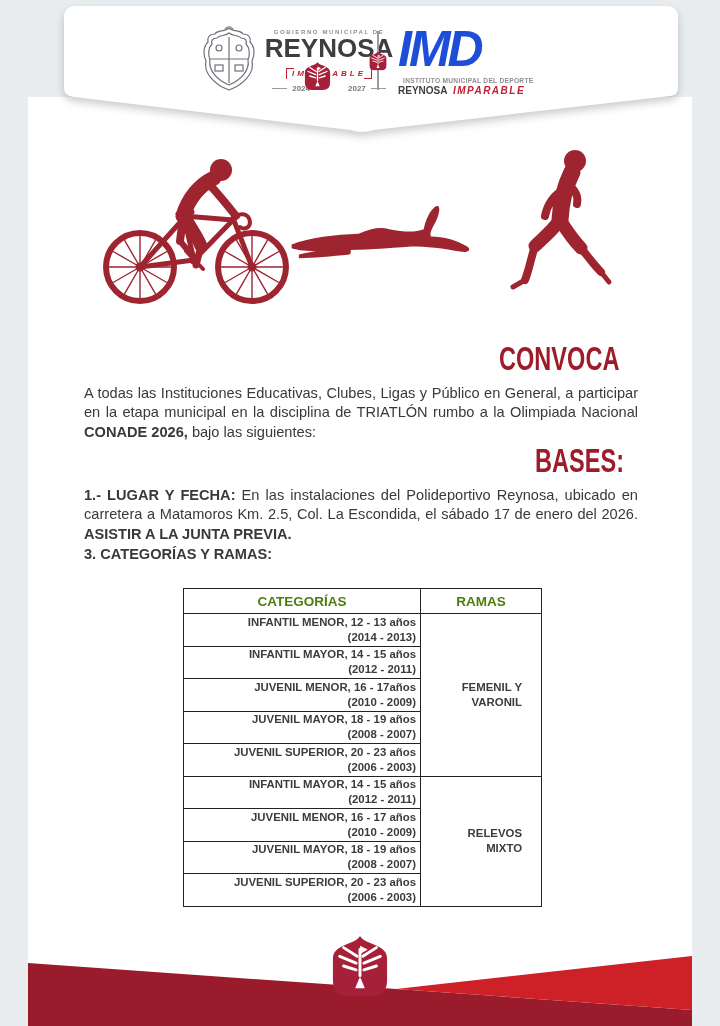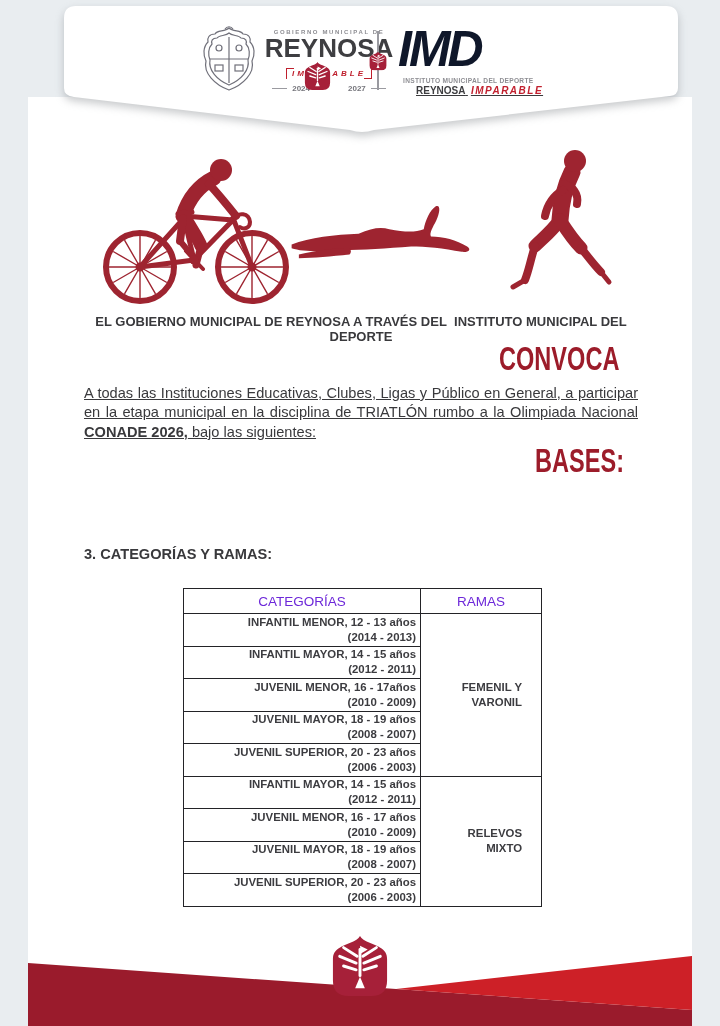--- a/index.html
+++ b/index.html
@@ -17,39 +17,39 @@
     font-style:italic;color:#bf1f2d;letter-spacing:3px;
     border-left:1px solid #bf1f2d;border-right:1px solid #bf1f2d;position:relative;}
   .gob-imparable::before,.gob-imparable::after{content:"";position:absolute;width:7px;height:1px;background:#bf1f2d;}
   .gob-imparable::before{left:0;top:0;} .gob-imparable::after{right:0;bottom:0;}
   .years-row{display:flex;justify-content:center;align-items:center;gap:5px;margin-top:4px;
     font-size:8px;font-weight:bold;color:#76767c;}
   .dash{width:15px;height:1px;background:#9a9aa0;}
   .years-gap{width:28px;}
   .divider{left:377px;top:31px;width:2px;height:59px;background:#9a9aa0;}
   .imd-block{left:398px;top:24px;width:180px;}
-  .imd-word{font-size:50px;font-weight:bold;font-style:italic;color:#0f172a;letter-spacing:-3px;line-height:1.02;}
+  .imd-word{font-size:50px;font-weight:bold;font-style:italic;color:#1d4ed8;letter-spacing:-3px;line-height:1.02;}
   .imd-sub{font-size:6.6px;letter-spacing:.3px;color:#8e8e93;font-weight:bold;margin:2px 0 1px 5px;}
-  .imd-row{margin-left:18px;font-size:10px;font-weight:bold;text-decoration:underline;}
+  .imd-row{margin-left:0;font-size:10px;font-weight:bold;}
   .imd-rey{color:#3e3e41;} .imd-imp{color:#c1202e;font-style:italic;letter-spacing:1.5px;margin-left:3px;}
 
   
   .line1{left:84px;top:314px;width:554px;text-align:center;font-size:13px;font-weight:bold;}
   .red-heading{left:84px;width:554px;text-align:right;color:#9c1c2a;}
   .red-heading span{display:inline-block;font-weight:bold;font-size:31px;transform:scale(.76,1.05);}
   .h-convoca{top:341px;} .h-bases{top:443px;}
   .para{left:84px;width:554px;font-size:14.6px;line-height:1.33;text-align:justify;}
-  .p1{top:384px;text-decoration:underline;} .p2{top:486px;}
+  .p1{top:384px;} .p2{top:486px;}
   .cat-title{left:84px;top:546px;font-size:14.6px;font-weight:bold;}
   .b{font-weight:bold;}
 
   
   .cat-table{left:183px;top:588px;border-collapse:collapse;}
   .cat-table th,.cat-table td{border:1.6px solid #232327;text-align:center;vertical-align:middle;padding:0 4px;}
-  .cat-table th{height:24px;font-size:13.5px;font-weight:normal;color:#6d28d9;}
+  .cat-table th{height:24px;font-size:13.5px;font-weight:bold;color:#4d7c0f;}
   .th-cat{width:228px;} .th-rama{width:112px;}
   .cat-table td{height:31.5px;font-size:11.4px;font-weight:bold;color:#3c3c40;line-height:1.3;text-align:right;}
   .rama-cell div{max-width:82px;margin:14px auto;}
 </style>
 </head>
 <body>
 
 <div class="canvas">
 
   <svg width="0" height="0" style="position:absolute" aria-hidden="true">
@@ -157,32 +157,32 @@
       <path stroke-width="13" d="M55 74 C46 86 38 92 30 100"></path>
       <path stroke-width="8" d="M30 100 C26 112 24 124 20 134"></path>
       <path stroke-width="5" d="M20 134 L8 141"></path>
       <path stroke-width="13" d="M55 74 C64 88 70 96 76 102"></path>
       <path stroke-width="8" d="M76 102 C84 112 90 120 96 126"></path>
       <path stroke-width="5" d="M96 126 L104 136"></path>
     </g>
     <circle cx="70" cy="15" r="11" fill="#9e2430"></circle>
   </svg>
 
-  <div class="abs line1">EL GOBIERNO MUNICIPAL DE REYNOSA A TRAVÉS DEL&nbsp; INSTITUTO MUNICIPAL DEL DEPORTE</div>
 
   <div class="abs red-heading h-convoca">
     <span>CONVOCA</span>
   </div>
 
   <div class="abs para p1"><span>A todas las Instituciones Educativas, Clubes, Ligas y Público en General, a participar en la etapa municipal en la disciplina de TRIATLÓN rumbo a la Olimpiada Nacional </span><span class="b">CONADE 2026,</span><span> bajo las siguientes:</span></div>
 
   <div class="abs red-heading h-bases">
     <span>BASES:</span>
   </div>
 
+  <div class="abs para p2"><span class="b">1.- LUGAR Y FECHA:</span><span> En las instalaciones del Polideportivo Reynosa, ubicado en carretera a Matamoros Km. 2.5, Col. La Escondida, el sábado 17 de enero del 2026. </span><span class="b">ASISTIR A LA JUNTA PREVIA.</span></div>
 
   <div class="abs cat-title">3. CATEGORÍAS Y RAMAS:</div>
 
   <table class="abs cat-table">
     <thead>
       <tr>
         <th class="th-cat">CATEGORÍAS</th>
         <th class="th-rama">RAMAS</th>
       </tr>
     </thead>

